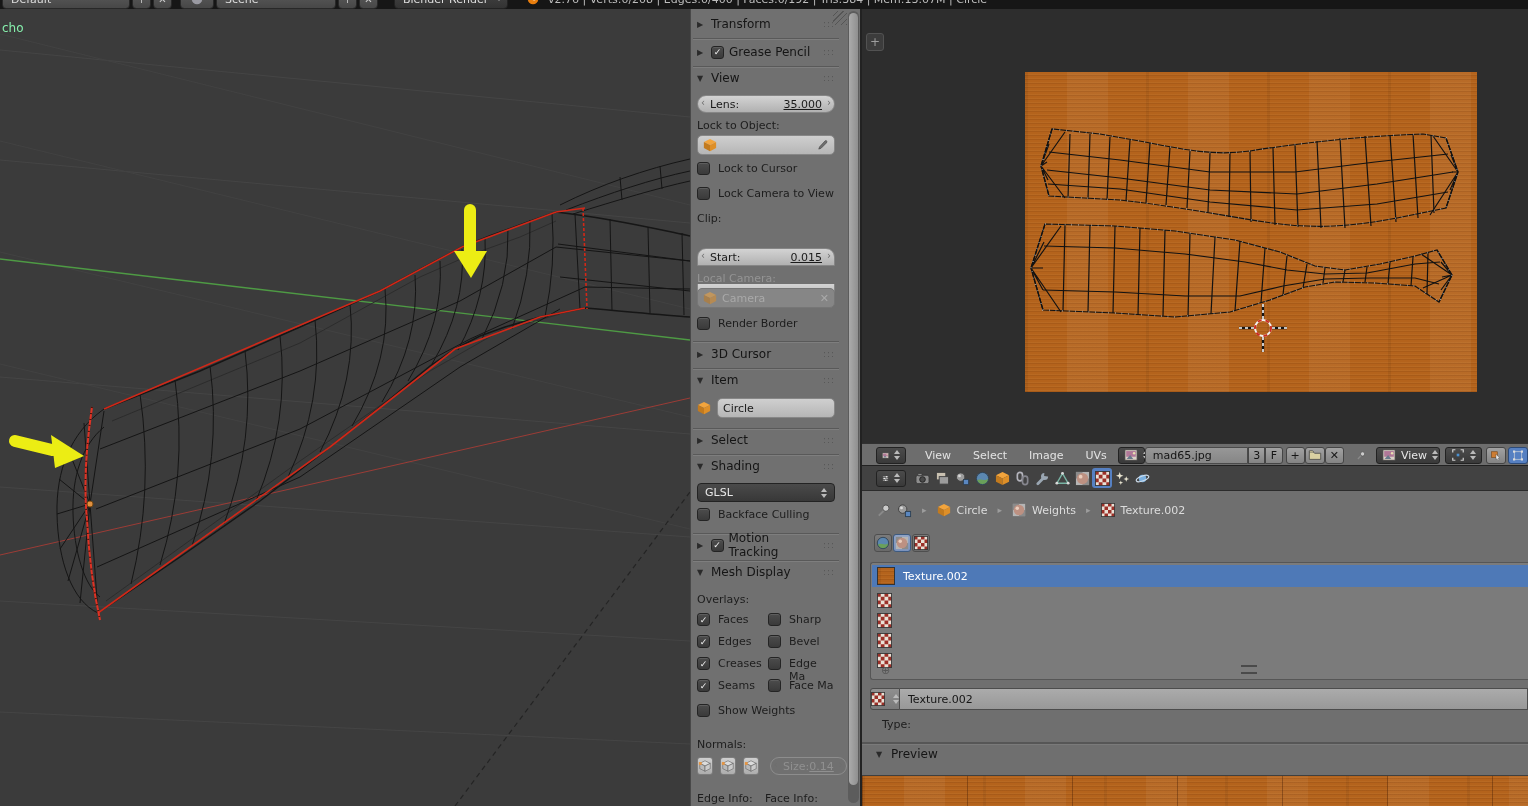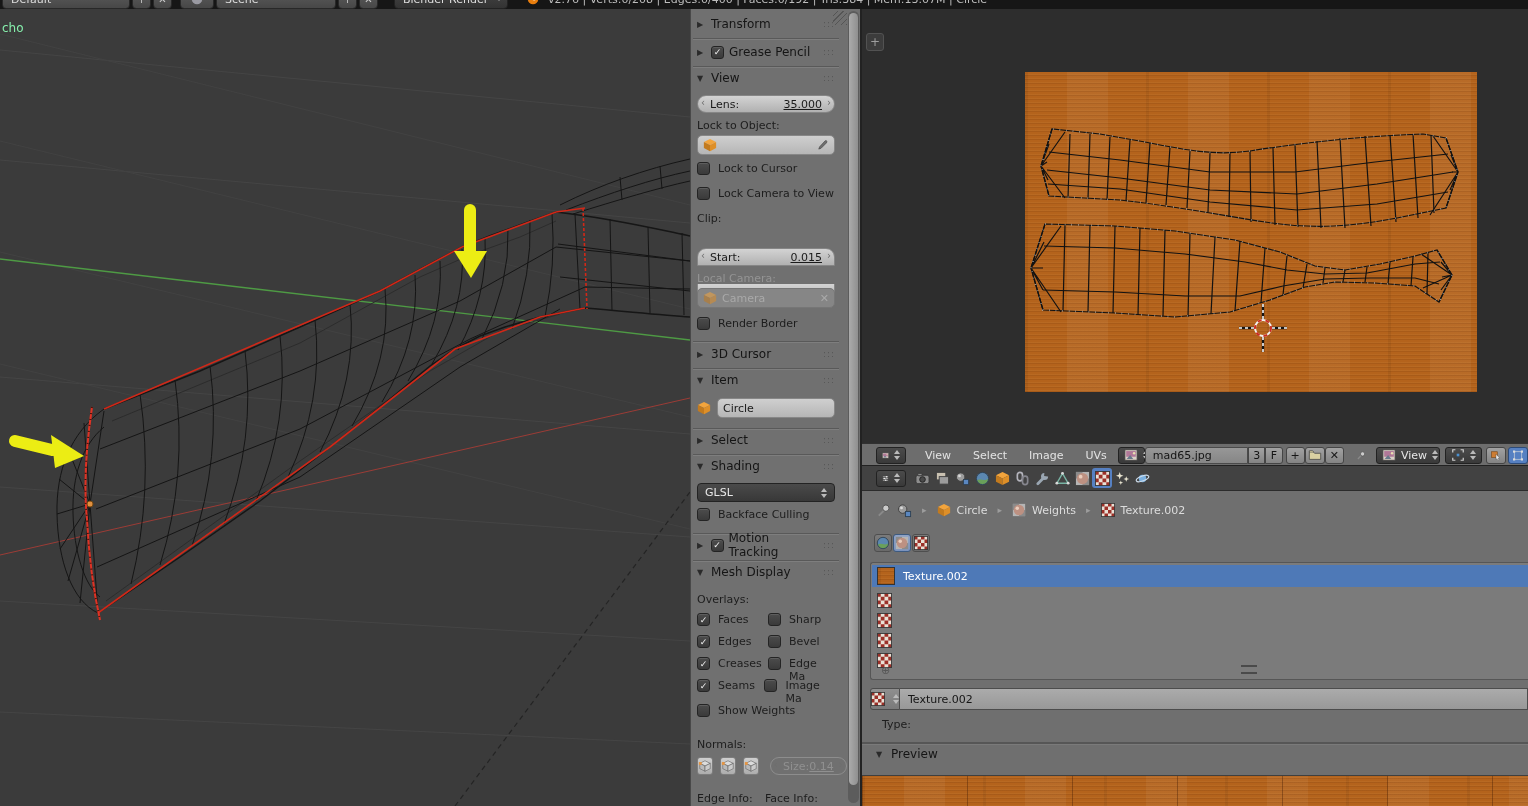--- a/index.html
+++ b/index.html
@@ -479,21 +479,21 @@
     <div class="prow cbrow" style="top:648px">
         <span class="cb">✓</span>
         <span class="plab" style="width:42px">Creases</span>
         <span class="cb"></span>
         <span class="plab">Edge Ma</span>
       </div>
     <div class="prow cbrow" style="top:670px">
         <span class="cb">✓</span>
         <span class="plab" style="width:42px">Seams</span>
         <span class="cb"></span>
-        <span class="plab">Image Ma</span>
+        <span class="plab">Face Ma</span>
       </div>
     <div class="prow cbrow" style="top:695px">
         <span class="cb"></span>
         <span class="plab">Show Weights</span>
       </div>
     <div class="prow plab" style="top:729px">Normals:</div>
     <div class="prow" style="top:748px;display:flex;align-items:center;gap:7px">
       <span class="nbtn">
           <svg class="ic14">
             <use href="#i-normcube"></use>

